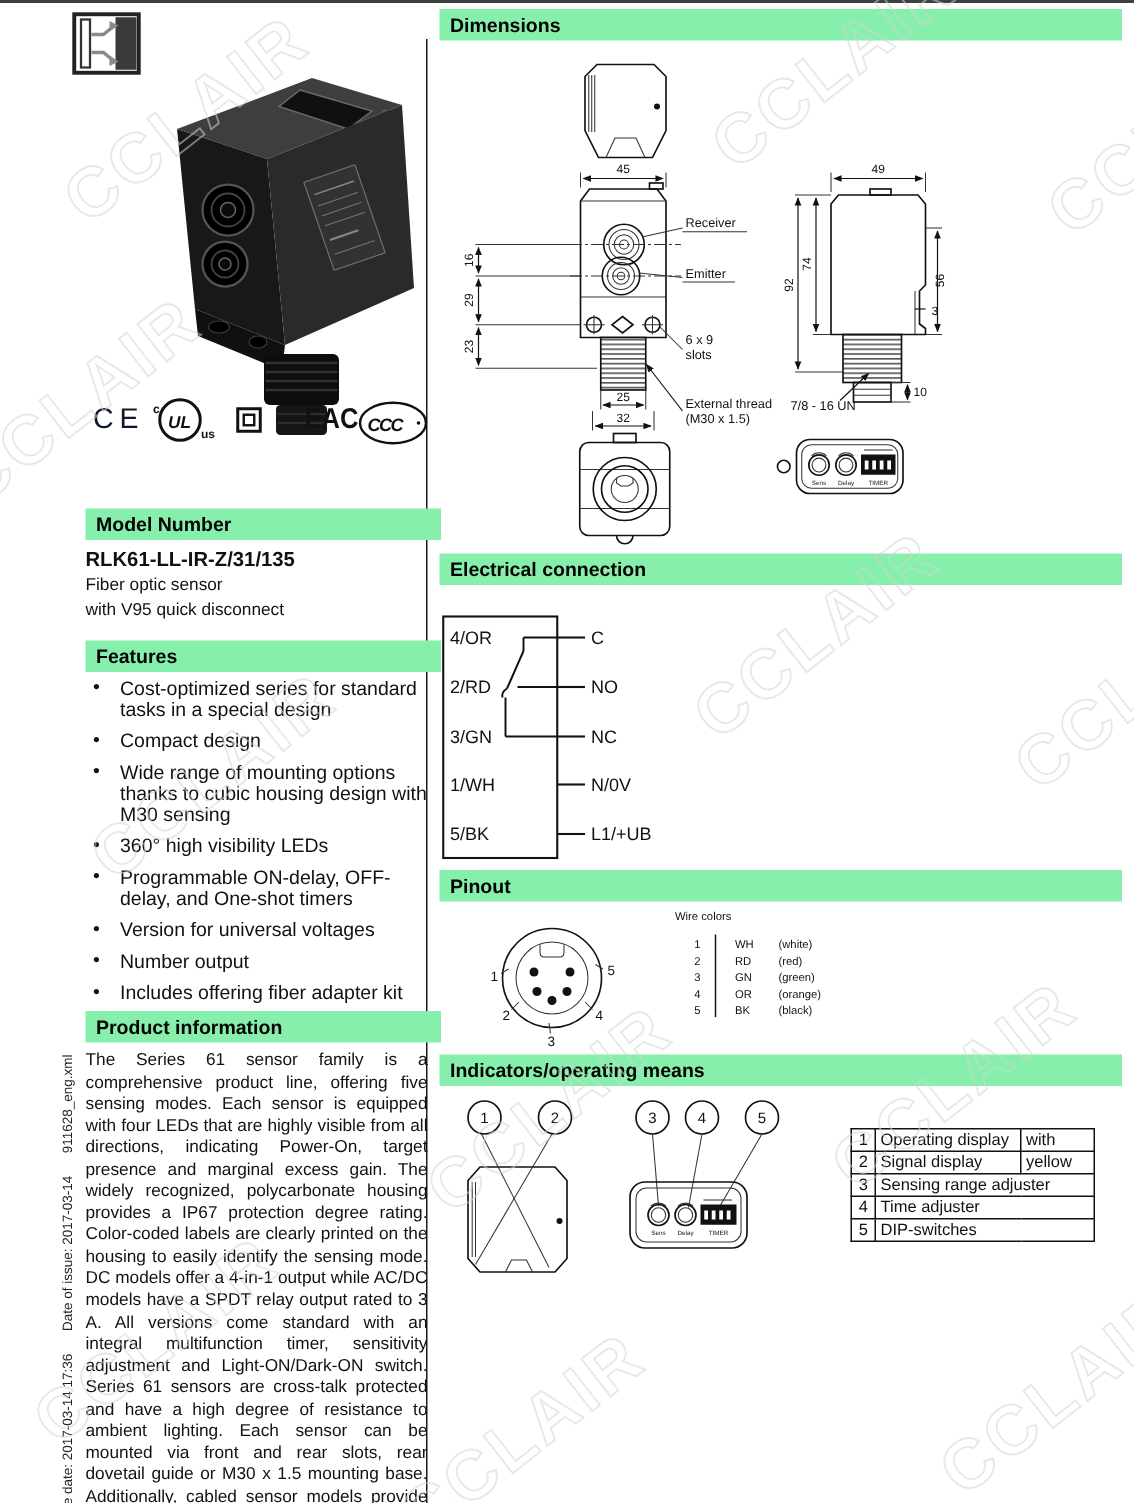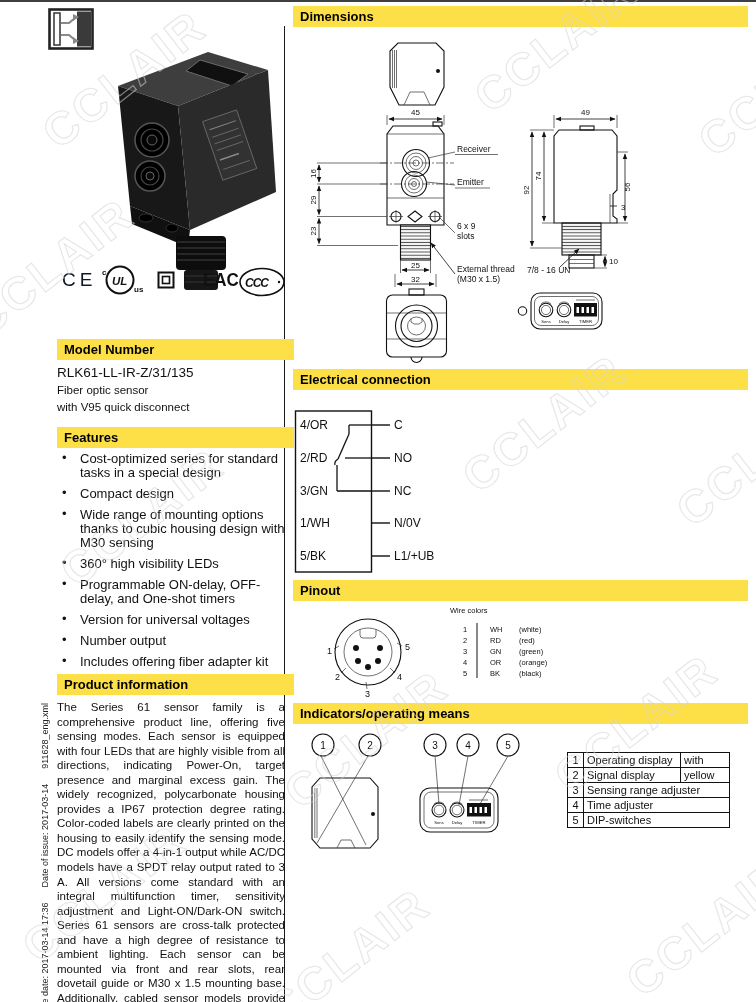--- a/index.html
+++ b/index.html
@@ -1,24 +1,24 @@
 <!DOCTYPE html>
 <html><head>
 <meta charset="utf-8">
 <style>
   html,body{margin:0;padding:0;background:#fff}
   .page{position:relative;width:756px;height:1002px;background:#fff;overflow:hidden;
         font-family:"Liberation Sans",sans-serif;color:#111}
   .topline{position:absolute;left:0;top:0;width:756px;height:2px;background:#3f3f3f}
   .vdivider{position:absolute;left:284px;top:26px;width:1px;height:976px;background:#1a1a1a}
-  .hdr{position:absolute;height:21px;background:#fde047;font-weight:bold;font-size:13px;
+  .hdr{position:absolute;height:21px;background:#86efac;font-weight:bold;font-size:13px;
        line-height:21px;padding-left:7px;box-sizing:border-box;color:#000}
   .hdr.l{left:57px;width:237px}
   .hdr.r{left:293px;width:455px}
-  .model-name{position:absolute;left:57px;top:365px;font-size:13.5px;font-weight:normal}
+  .model-name{position:absolute;left:57px;top:365px;font-size:13.5px;font-weight:bold}
   .sub{position:absolute;left:57px;font-size:11.5px}
   .feats{position:absolute;left:57px;top:452px;width:228px}
   .feat{position:relative;padding-left:23px;margin-bottom:7px;font-size:13px;line-height:14px}
   .feat::before{content:"\2022";position:absolute;left:5px;top:-1px}
   .para{position:absolute;left:57px;top:700px;width:228px;font-size:11.5px;line-height:14.55px;
         text-align:justify}
   .sidetext{position:absolute;left:40px;top:1008px;transform:rotate(-90deg);
             transform-origin:0 0;font-size:9px;white-space:pre;color:#222}
   .wm{position:absolute;font-weight:bold;font-size:46px;letter-spacing:3px;color:transparent;
       -webkit-text-stroke:1.2px #d4d4d4;transform:rotate(-38deg);opacity:.55;

